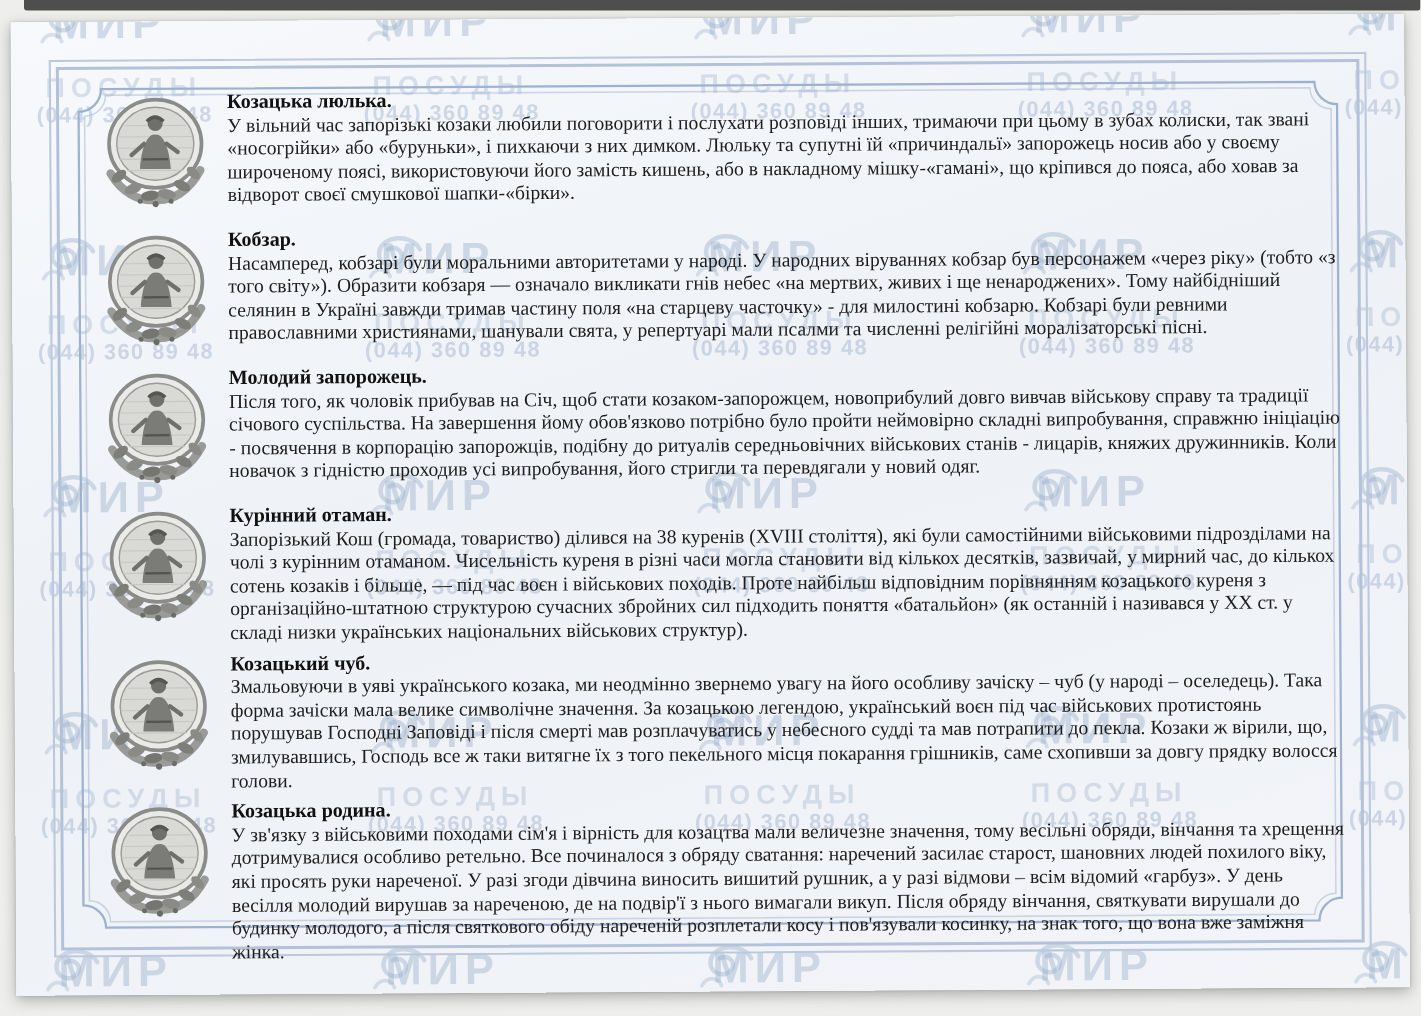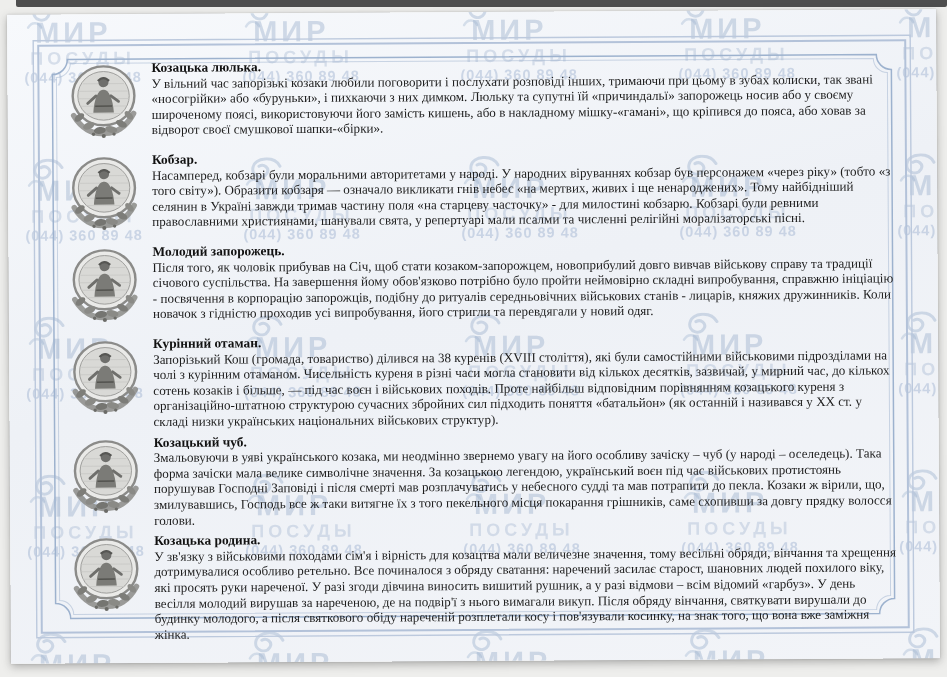--- a/index.html
+++ b/index.html
@@ -14,21 +14,21 @@
   }
   .page {
     position:absolute; left:9px; top:12px; width:929px; height:649px;
     background:linear-gradient(163deg,#f7f9fc 0%, #eef1f6 45%, #f2f4f8 100%);
     transform:rotate(-0.35deg); transform-origin:50% 50%;
     box-shadow:0 3px 9px rgba(50,50,50,0.35), 0 0 2px rgba(0,0,0,0.18);
     overflow:hidden;
   }
   .wm-layer { position:absolute; inset:0; z-index:1; pointer-events:none; }
   .wm-tile { position:absolute; width:170px; height:104px; font-family:"Liberation Sans", sans-serif; }
-  .wm-brand  { position:absolute; left:12px; top:16px; font-size:29px; font-weight:bold; letter-spacing:4px; color:rgba(152,173,203,0.42); }
+  .wm-brand  { position:absolute; left:12px; top:0; font-size:29px; font-weight:bold; letter-spacing:4px; color:rgba(152,173,203,0.42); }
   .wm-brand2 { position:absolute; left:7px;  top:48px; font-size:18px; font-weight:bold; letter-spacing:4px; color:rgba(152,173,203,0.34); }
   .wm-phone  { position:absolute; left:1px;  top:69px; font-size:14.5px; font-weight:bold; letter-spacing:1px; color:rgba(156,177,206,0.46); white-space:nowrap; }
   .frame-svg { position:absolute; left:0; top:0; z-index:2; pointer-events:none; }
   .content {
     position:absolute; left:47px; top:46px; right:42px; bottom:36px; z-index:3;
   }
   .doc-section { display:flex; margin-bottom:5px; }
   .med-slot { flex:0 0 97px; display:flex; justify-content:center; align-items:flex-start; padding-top:1px; }
   .sec-text { flex:1; color:#1d1d1d; font-size:13.1px; line-height:15.6px; text-align:left; }
   .sec-title { margin:0; font-size:13.4px; font-weight:bold; color:#111; }

